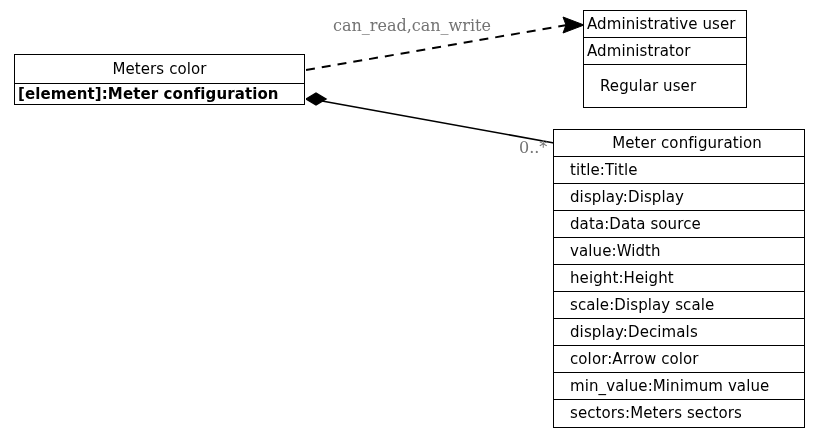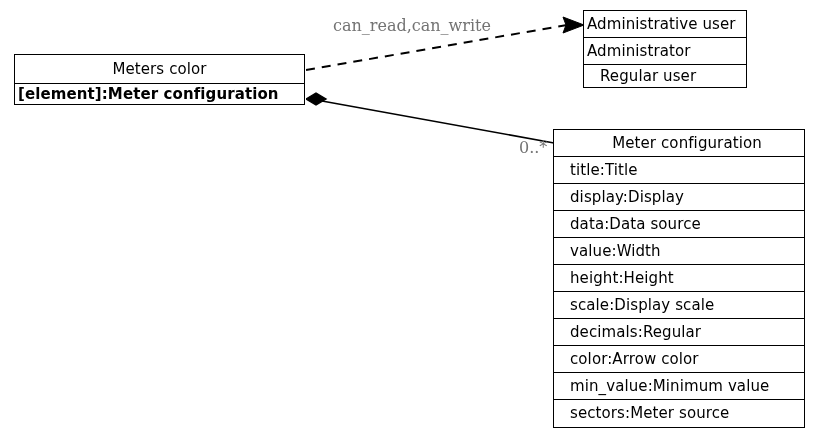--- a/index.html
+++ b/index.html
@@ -66,21 +66,21 @@
 
   
   #class-administrative-user {
     left: 584px;
     top: 11px;
     width: 191px;
     height: 83px;
     border: none;
   }
   #class-administrative-user .uml-row.attr   { width: 164px; height: 28px; }
-  #class-administrative-user .uml-row.attr.last { height: 24px; padding-left: 16px; }
+  #class-administrative-user .uml-row.attr.last { height: 44px; padding-left: 16px; }
 
   
   #class-meter-configuration {
     left: 554px;
     top: 130px;
     width: 252px;
     height: 307px;
     border: none;
   }
   #class-meter-configuration .uml-row { width: 252px; height: 28px; padding-left: 16px; }
@@ -137,23 +137,23 @@
   </div>
 
   <div class="uml-class" id="class-meter-configuration">
     <div class="uml-row header">Meter configuration</div>
     <div class="uml-row attr">title:Title</div>
     <div class="uml-row attr">display:Display</div>
     <div class="uml-row attr">data:Data source</div>
     <div class="uml-row attr">value:Width</div>
     <div class="uml-row attr">height:Height</div>
     <div class="uml-row attr">scale:Display scale</div>
-    <div class="uml-row attr">decimals:Regular</div>
+    <div class="uml-row attr">display:Decimals</div>
     <div class="uml-row attr">color:Arrow color</div>
     <div class="uml-row attr">min_value:Minimum value</div>
-    <div class="uml-row attr last">sectors:Meter source</div>
+    <div class="uml-row attr last">sectors:Meters sectors</div>
   </div>
 
   <div class="edge-label" id="edge-label-permissions">can_read,can_write</div>
 
   <div class="edge-label" id="edge-label-multiplicity">0..*</div>
 
 </div>
 
 </body></html>

